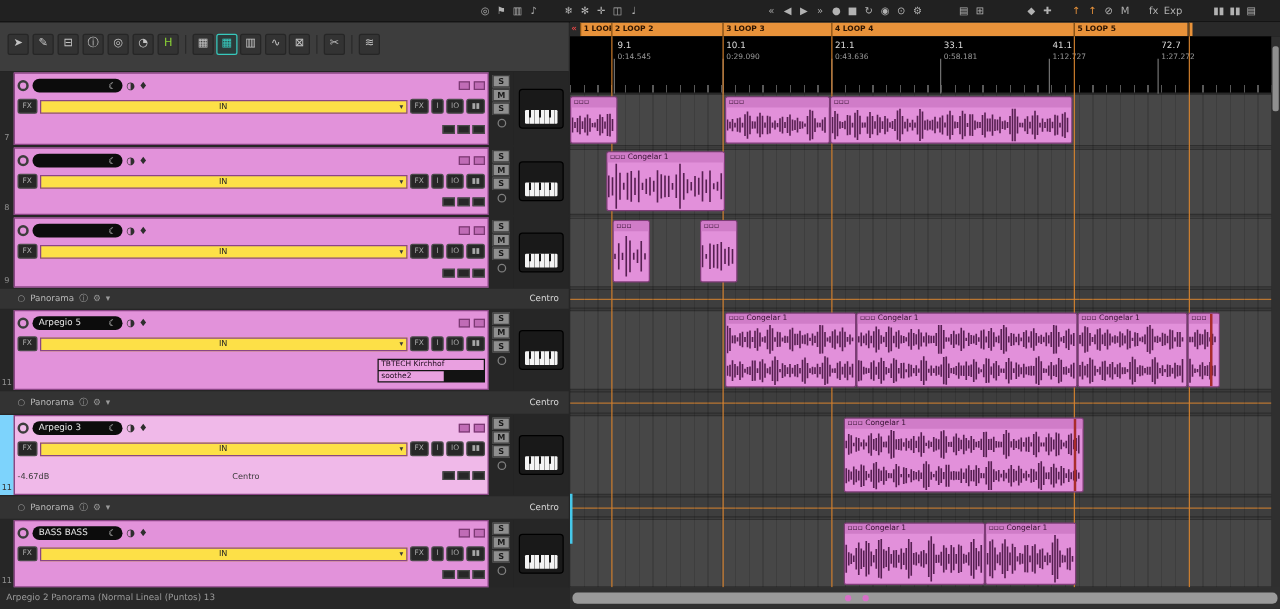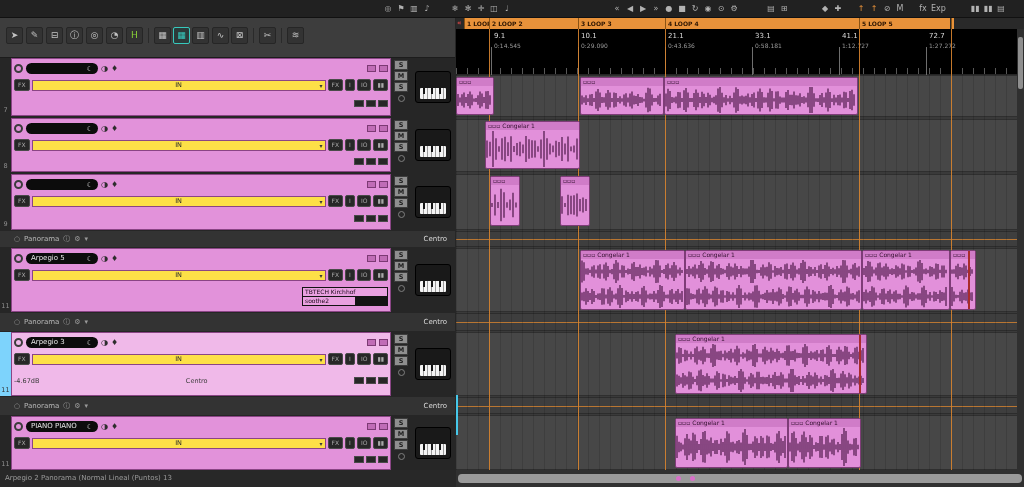--- a/index.html
+++ b/index.html
@@ -454,21 +454,21 @@
   <span class="pi">▾</span>
   <span class="pv">Centro</span>
 </div>
 
 <div class="track" style="top:416px;height:54px">
   <div class="gutter">11</div>
   <div class="strip">
     <div class="row1">
       <span class="rec"></span>
       <span class="pill">
-          <span>PIANO PIANO</span>
+          <span>BASS BASS</span>
           <span class="mi">☾</span>
         </span>
       <span class="mi">◑</span>
       <span class="mi">♦</span>
       <span class="sp"></span>
         <span class="sq"></span>
         <span class="sq"></span>
     </div>
     <div class="row2">
       <span class="chip">FX</span>

